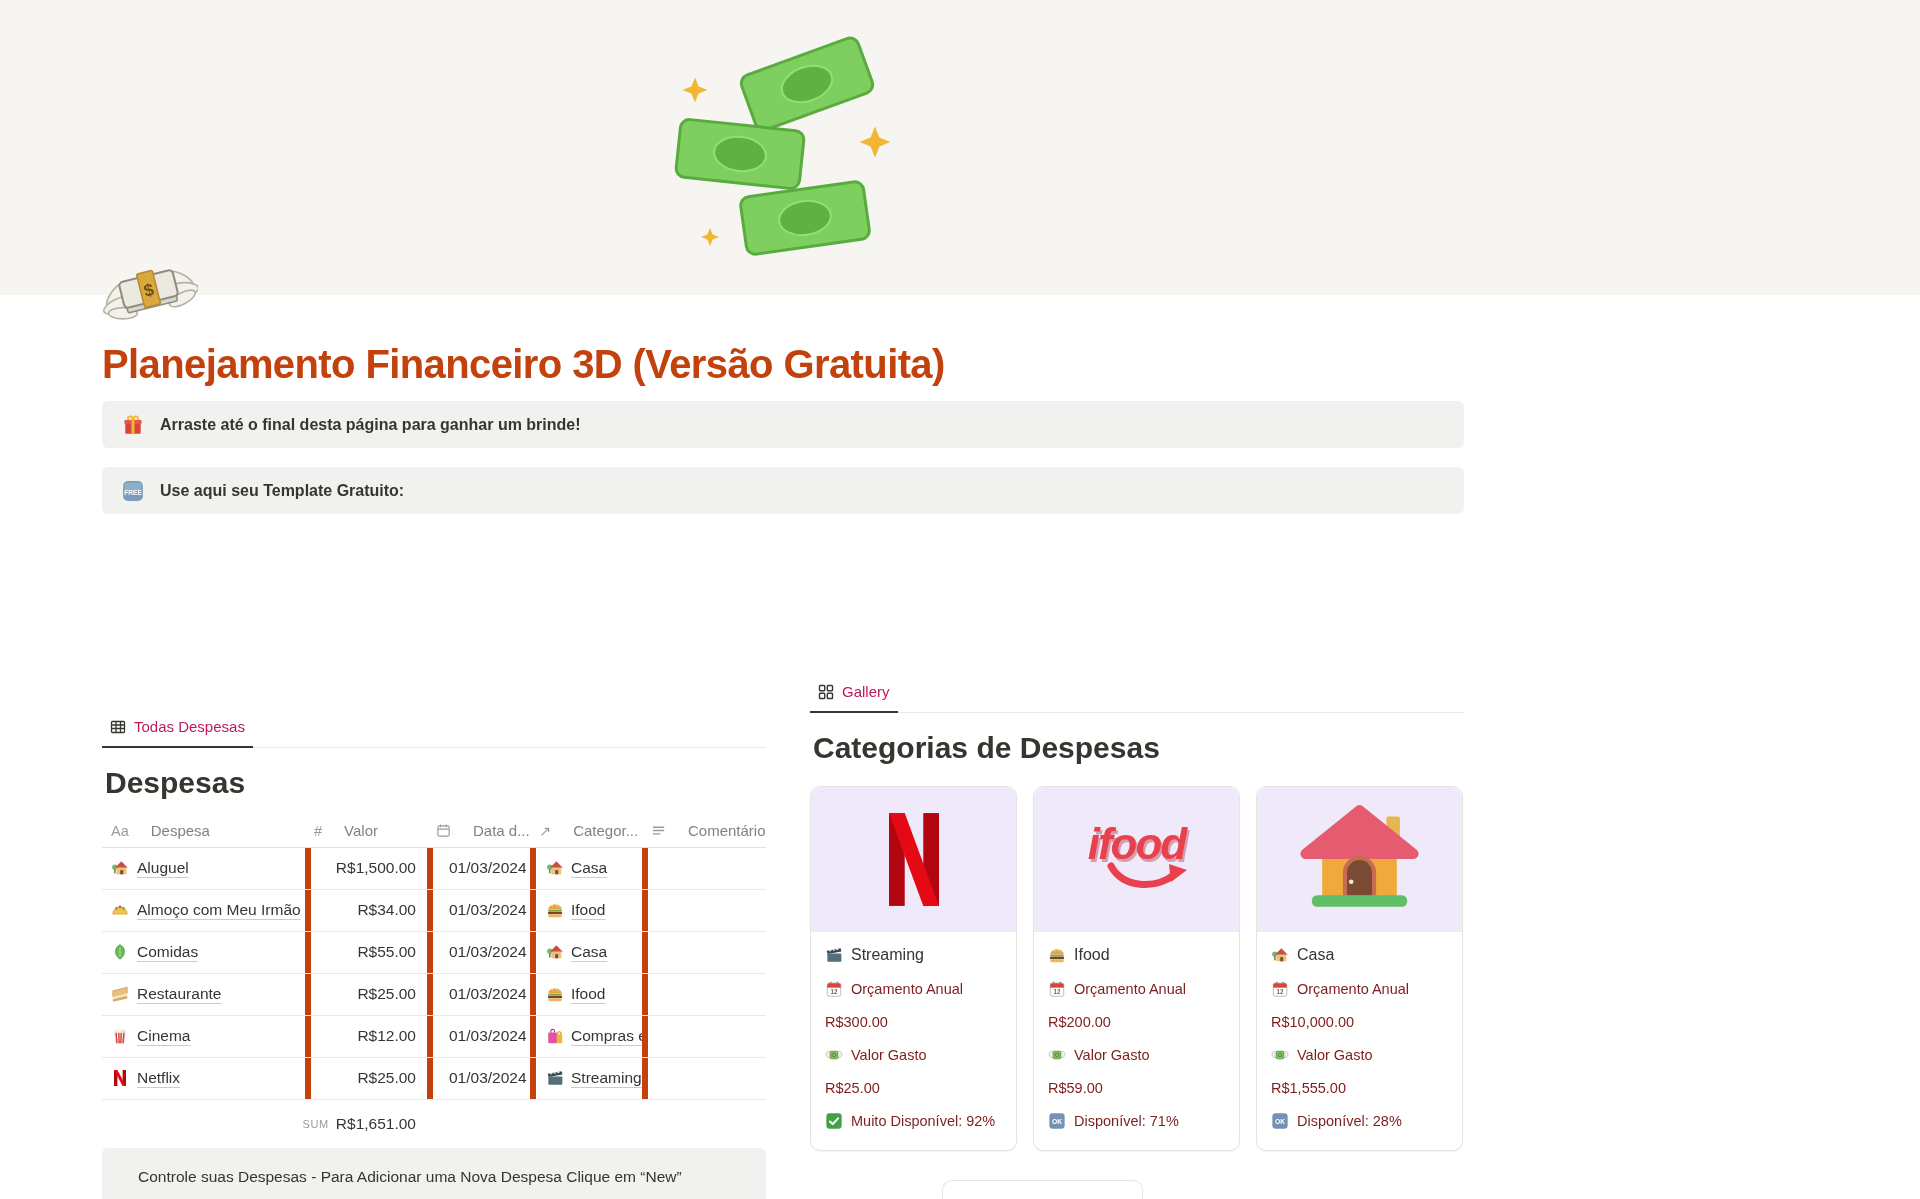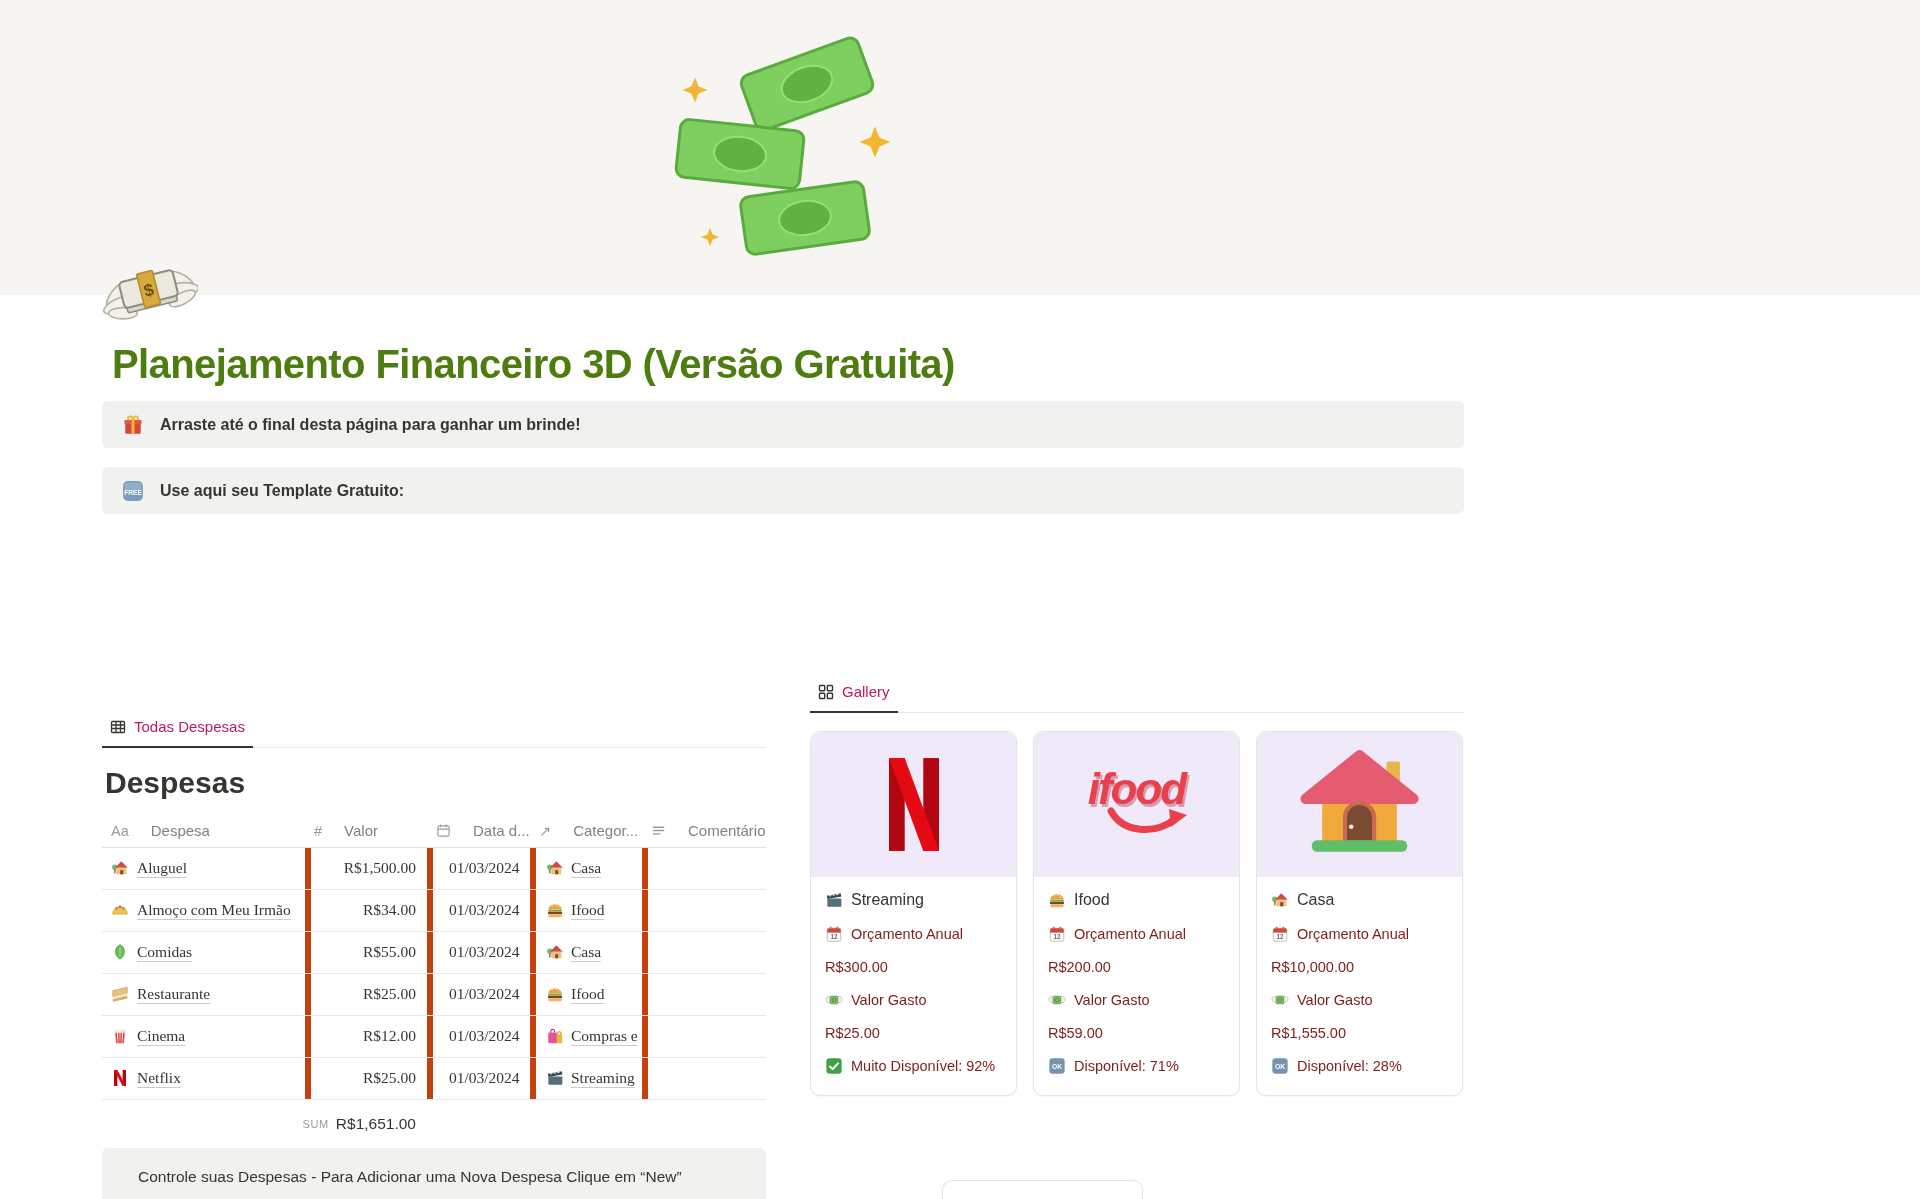--- a/index.html
+++ b/index.html
@@ -5,22 +5,22 @@
   * { margin:0; padding:0; box-sizing:border-box; }
   html,body { width:1920px; height:1199px; overflow:hidden; background:#fff;
     font-family:"Liberation Sans","DejaVu Sans",sans-serif; color:#37352F; position:relative; }
 
   
   .cover { position:absolute; left:0; top:0; width:1920px; height:295px; background:#F6F5F1; }
   .cover svg { position:absolute; left:655px; top:22px; }
 
   
   .page-icon { position:absolute; left:100px; top:242px; width:98px; height:98px; cursor:pointer; }
-  .page-title { position:absolute; left:112px; top:342px; font-size:40px; font-weight:700;
-    letter-spacing:-0.6px; color:#4d7c0f; }
+  .page-title { position:absolute; left:102px; top:342px; font-size:40px; font-weight:700;
+    letter-spacing:-0.6px; color:#c2410c; }
 
   
   .callout { position:absolute; left:102px; width:1362px; height:47px; background:#F1F1EF;
     border-radius:6px; display:flex; align-items:center; gap:16px; padding:0 20px; }
   .callout .ico { width:22px; height:22px; flex:0 0 22px; }
   .callout .ico svg { width:22px; height:22px; display:block; }
   .callout .ctext { font-size:16px; font-weight:700; }
   .callout.c1 { top:401px; }
   .callout.c2 { top:467px; }
 
@@ -36,21 +36,21 @@
 
   .section-heading { font-size:30px; font-weight:700; margin:15px 0 0 3px; line-height:40px; }
 
   
   .table { margin-top:12px; }
   .thead { display:flex; height:33px; align-items:center; border-bottom:1px solid #E3E2DE;
     color:#84827B; font-size:15px; }
   .hcell { display:flex; align-items:center; gap:22px; padding-left:9px; height:100%; overflow:hidden; white-space:nowrap; }
   .col-glyph { color:#9B9A97; font-size:14.5px; }
   .hcell svg { width:15px; height:15px; }
-  .trow { display:flex; height:42px; border-bottom:1px solid #E9E9E7; font-size:15.5px;font-family:Liberation Serif, serif; }
+  .trow { display:flex; height:42px; border-bottom:1px solid #E9E9E7; font-size:15.5px; }
   .tcell { display:flex; align-items:center; height:100%; overflow:hidden; white-space:nowrap; }
   .w1 { width:203px; } .w2 { width:122px; } .w3 { width:103px; } .w4 { width:112px; } .w5 { width:124px; }
   .trow .tcell + .tcell { border-left:6px solid #c2410c; }
   .cell-name { padding-left:9px; gap:8px; font-weight:500; cursor:pointer; }
   .cell-valor { justify-content:flex-end; padding-right:11px; }
   .cell-data { padding-left:16px; }
   .cell-cat { padding-left:10px; gap:7px; cursor:pointer; }
   .mini { width:18px; height:18px; flex:0 0 18px; }
   .mini svg { width:18px; height:18px; display:block; }
   .link { text-decoration:underline; text-decoration-color:rgba(55,53,47,.25);
@@ -387,20 +387,21 @@
               <rect x="1.5" y="1.5" width="5.2" height="5.2" rx="0.8"></rect>
               <rect x="9.3" y="1.5" width="5.2" height="5.2" rx="0.8"></rect>
               <rect x="1.5" y="9.3" width="5.2" height="5.2" rx="0.8"></rect>
               <rect x="9.3" y="9.3" width="5.2" height="5.2" rx="0.8"></rect>
             </g>
           </svg>
         </span>
       <span>Gallery</span>
     </div>
   </div>
+  <h2 class="section-heading">Categorias de Despesas</h2>
   <div class="cards" id="cards">
       <div class="card">
         <div class="card-cover">
           <svg viewBox="0 0 70 130" width="50" height="93">
             <rect x="0" y="0" width="22" height="130" fill="#B1060F"></rect>
             <rect x="48" y="0" width="22" height="130" fill="#B1060F"></rect>
             <polygon points="0,0 22,0 70,130 48,130" fill="#E50914"></polygon>
           </svg>
         </div>
         <div class="card-body">

